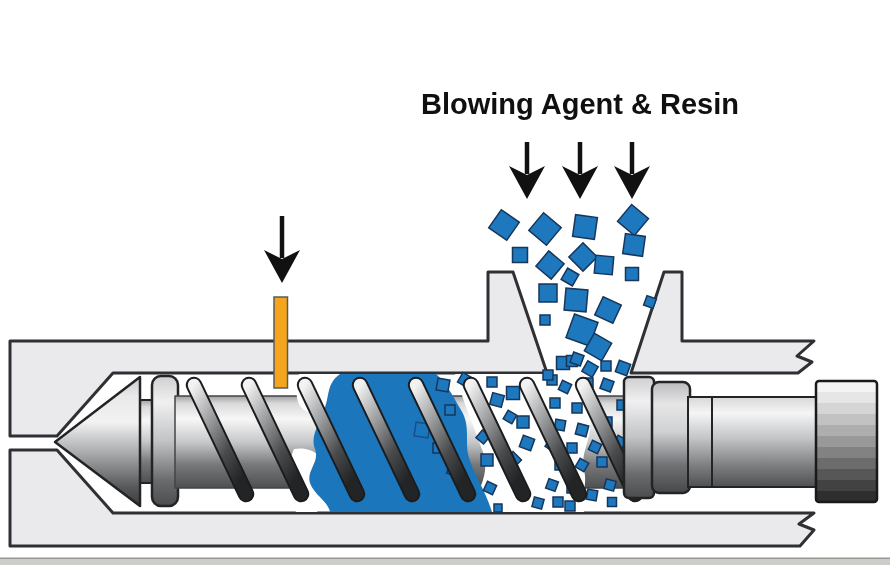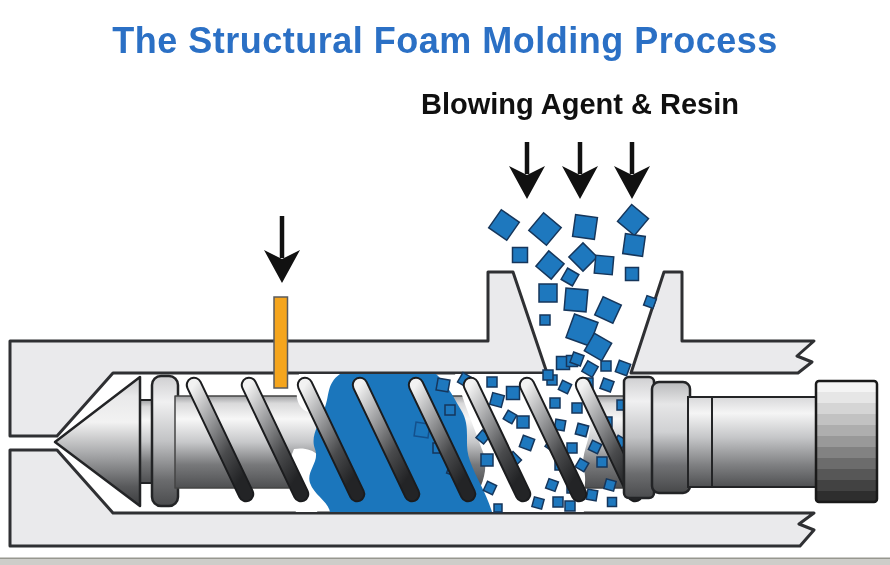--- a/index.html
+++ b/index.html
@@ -230,15 +230,14 @@
         <polygon points="527,199 509,166 527,175 545,166" fill="#111111"></polygon>
         <line x1="580" y1="142" x2="580" y2="174" stroke="#111111" stroke-width="4.5"></line>
         <polygon points="580,199 562,166 580,175 598,166" fill="#111111"></polygon>
         <line x1="632" y1="142" x2="632" y2="174" stroke="#111111" stroke-width="4.5"></line>
         <polygon points="632,199 614,166 632,175 650,166" fill="#111111"></polygon>
         <line x1="282" y1="216" x2="282" y2="258" stroke="#111111" stroke-width="4.5"></line>
         <polygon points="282,283 264,250 282,259 300,250" fill="#111111"></polygon>
       </g>
   </svg>
 
-  <div class="txt title">The Structural Foam Molding Process</div>
   <div class="txt lbl lbl-blowing">Blowing Agent &amp; Resin</div>
 </div>
 
 </body></html>

